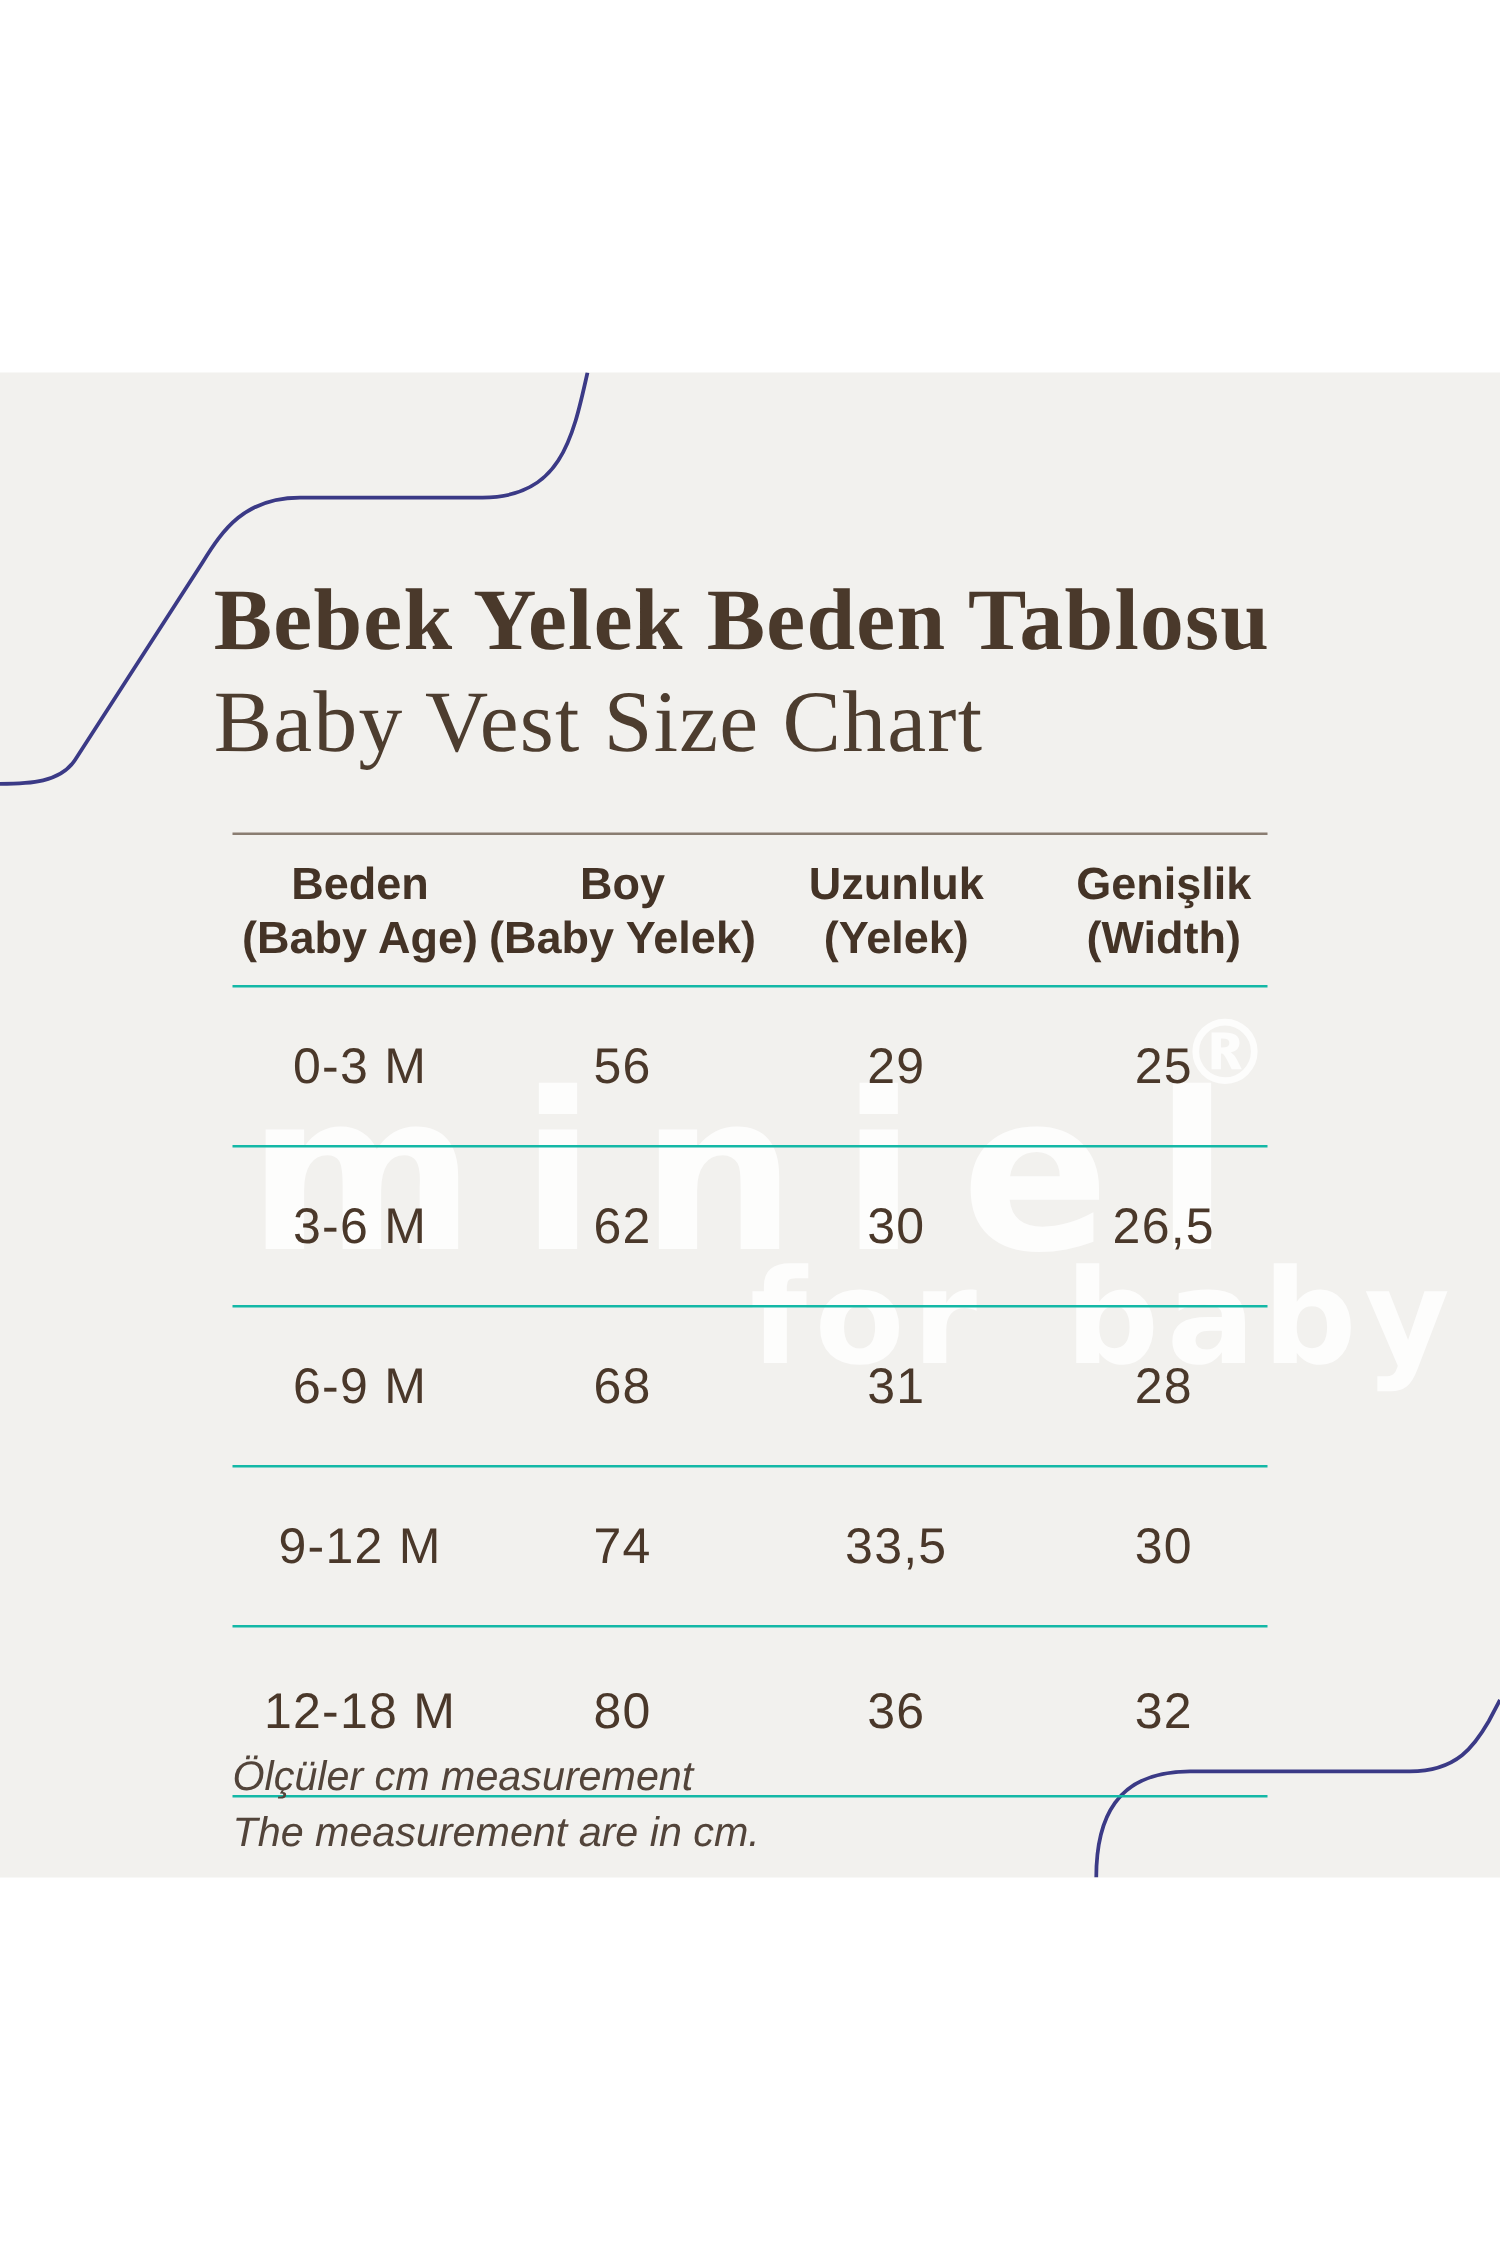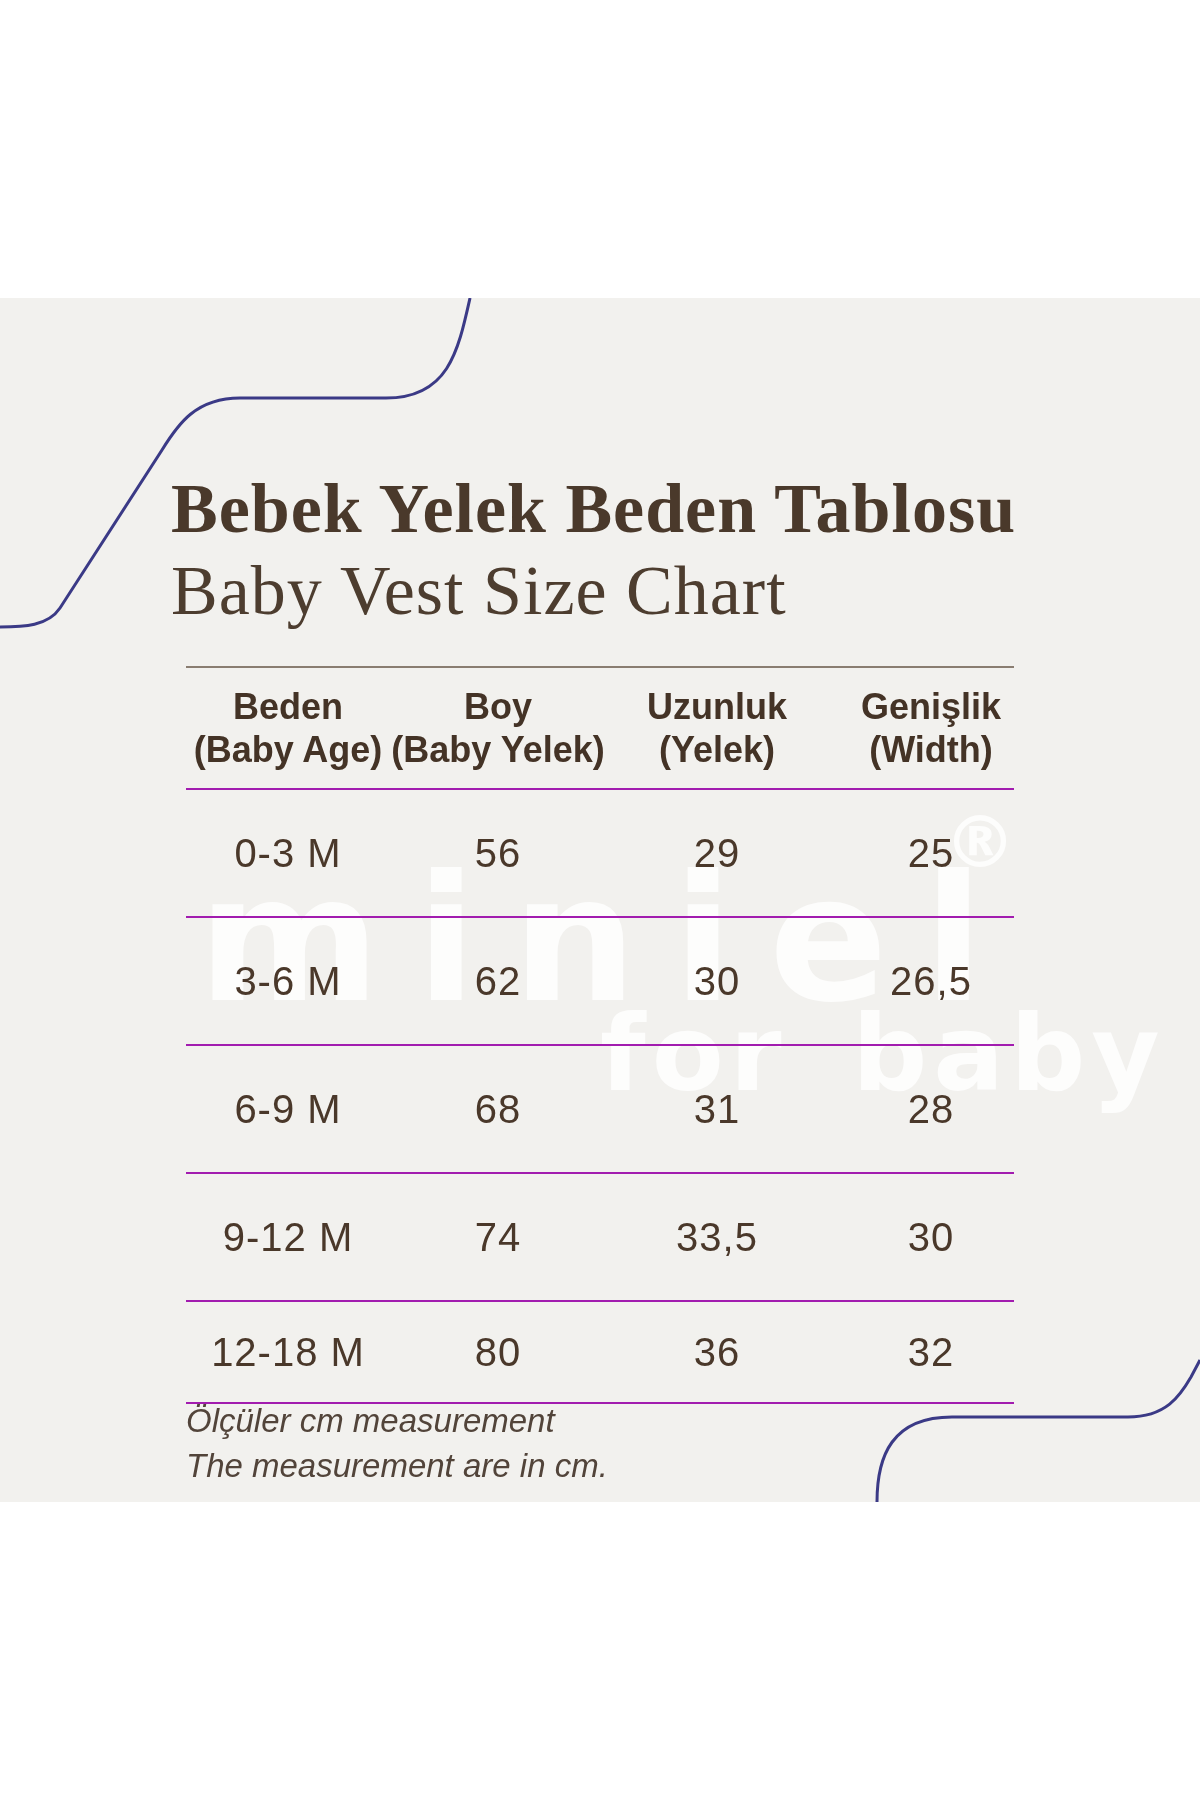--- a/index.html
+++ b/index.html
@@ -43,21 +43,21 @@
     font-family:"DejaVu Sans", sans-serif;
     font-weight:bold;
     font-size:105px;line-height:105px;
     letter-spacing:6px;
     word-spacing:22px;
     color:rgba(255,255,255,0.82);
     white-space:nowrap;
   }
 
   
-  .title-block{position:absolute;left:171px;top:468px;}
+  .title-block{position:absolute;left:171px;top:456px;}
   .title-main{
     font-family:"Liberation Serif", serif;
     font-weight:700;
     font-size:70px;line-height:82px;
     color:#4a392b;
     letter-spacing:1px;
     white-space:nowrap;
   }
   .title-sub{
     font-family:"Liberation Serif", serif;
@@ -70,26 +70,26 @@
 
   
   .size-table{
     position:absolute;left:186px;top:666px;width:828px;
     border-top:2px solid #8a7d71;
     box-sizing:border-box;
   }
   .t-row{
     display:grid;
     grid-template-columns:204px 216px 222px 186px;
-    border-bottom:2px solid #a21caf;
+    border-bottom:2px solid #14b8a6;
     box-sizing:border-box;
   }
   .t-row.header{height:122px;}
   .t-row.body{height:128px;}
-  .t-row.body.last{height:102px;}
+  .t-row.body.last{height:136px;}
   .t-cell{
     display:flex;align-items:center;justify-content:center;
     color:#473528;
   }
   .t-cell.c4{padding-left:20px;text-align:right;}
   .head-cell{
     flex-direction:column;
     font-weight:bold;
     font-size:36px;line-height:43px;
     color:#443326;

